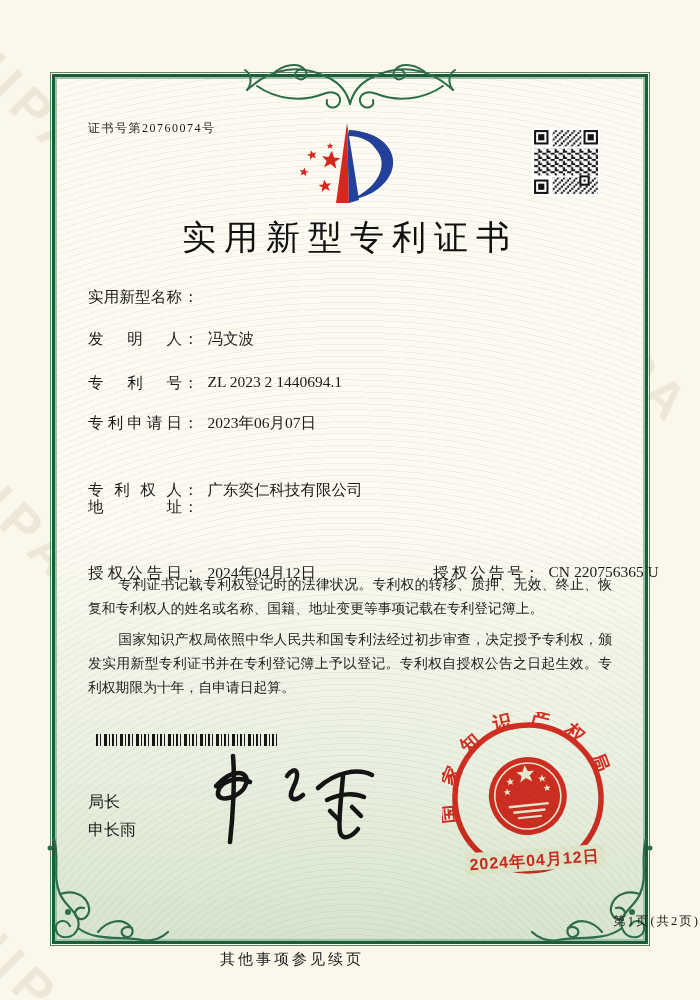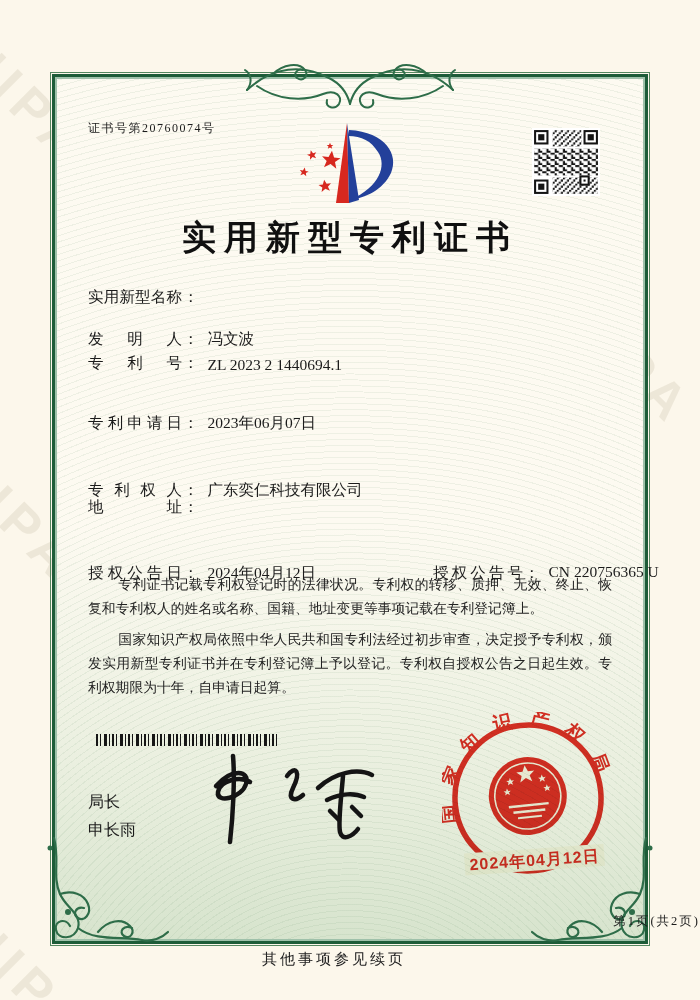--- a/index.html
+++ b/index.html
@@ -25,21 +25,21 @@
     background:
       repeating-radial-gradient(140% 95% at 50% 120%, rgba(105,150,110,0.10) 0 1px, rgba(0,0,0,0) 1px 6px),
       linear-gradient(to bottom, rgba(243,244,233,0) 52%, rgba(216,229,206,0.55) 82%, rgba(205,222,196,0.8) 100%),
       #fdfaf1;
   }
   .cert-no{position:absolute;left:88px;top:120px;z-index:3;font-size:12px;letter-spacing:1.5px;}
   .logo{position:absolute;left:286px;top:110px;z-index:3;}
   .qr{position:absolute;left:532px;top:128px;z-index:3;}
   .title{
     position:absolute;left:0;top:215px;width:700px;z-index:3;
-    text-align:center;font-size:34px;font-weight:bold;letter-spacing:8px;color:#101010;
+    text-align:center;font-size:34px;font-weight:normal;letter-spacing:8px;color:#101010;
   }
   .row{position:absolute;left:88px;z-index:3;font-size:15.5px;display:flex;align-items:flex-start;}
   .lbl{display:inline-block;width:94px;text-align:justify;text-align-last:justify;}
   .colon{padding:0 9px 0 1px;}
   .val{white-space:nowrap;}
   .val.wrap{white-space:normal;width:432px;line-height:23px;}
   .grant-no-group{position:absolute;left:345px;top:0;display:flex;}
   .grant-no-group .lbl{width:90px;}
   .paras{position:absolute;left:88px;top:573px;width:524px;z-index:3;}
   .paras p{
@@ -53,21 +53,21 @@
       #161616 4px 5px, transparent 5px 8px,
       #161616 8px 11px, transparent 11px 13px,
       #161616 13px 14px, transparent 14px 16px);
   }
   .signer-title{position:absolute;left:88px;top:792px;z-index:3;font-size:16px;font-family:"Liberation Sans","DejaVu Sans",sans-serif;}
   .signer-name{position:absolute;left:88px;top:820px;z-index:3;font-size:16px;font-family:"Liberation Sans","DejaVu Sans",sans-serif;}
   .signature{position:absolute;left:192px;top:748px;z-index:3;}
   .seal{position:absolute;left:442px;top:712px;z-index:4;opacity:0.94;mix-blend-mode:multiply;}
   .seal-text{font-family:"Liberation Sans","DejaVu Sans",sans-serif;font-weight:bold;}
   .page-info{position:absolute;left:0;top:913px;width:700px;text-align:right;z-index:3;font-size:12.5px;letter-spacing:2px;}
-  .continuation{position:absolute;left:0;top:950px;width:584px;text-align:center;z-index:3;font-size:15px;letter-spacing:3px;color:#222;margin-left:42px;}
+  .continuation{position:absolute;left:0;top:950px;width:584px;text-align:center;z-index:3;font-size:15px;letter-spacing:3px;color:#222;}
   .ornament{position:absolute;z-index:3;pointer-events:none;}
 </style>
 </head>
 <body>
 
 <div class="page">
 
   <div class="wm" style="left:-42px;top:-8px;font-size:52px;">CNIPA</div>
   <div class="wm" style="left:428px;top:128px;font-size:44px;color:rgba(168,155,126,0.13);">CNIPA</div>
   <div class="wm" style="left:562px;top:252px;font-size:52px;">CNIPA</div>
@@ -166,21 +166,21 @@
 
   <div class="row" style="top:287px;">
     <span class="lbl">实用新型名称</span>
     <span class="colon">：</span>
   </div>
   <div class="row" style="top:329px;">
     <span class="lbl">发明人</span>
     <span class="colon">：</span>
     <span class="val">冯文波</span>
   </div>
-  <div class="row" style="top:353px;align-items:flex-end;">
+  <div class="row" style="top:373px;">
     <span class="lbl">专利号</span>
     <span class="colon">：</span>
     <span class="val">ZL 2023 2 1440694.1</span>
   </div>
   <div class="row" style="top:413px;">
     <span class="lbl">专利申请日</span>
     <span class="colon">：</span>
     <span class="val">2023年06月07日</span>
   </div>
   <div class="row" style="top:455px;margin-top:25px;">

